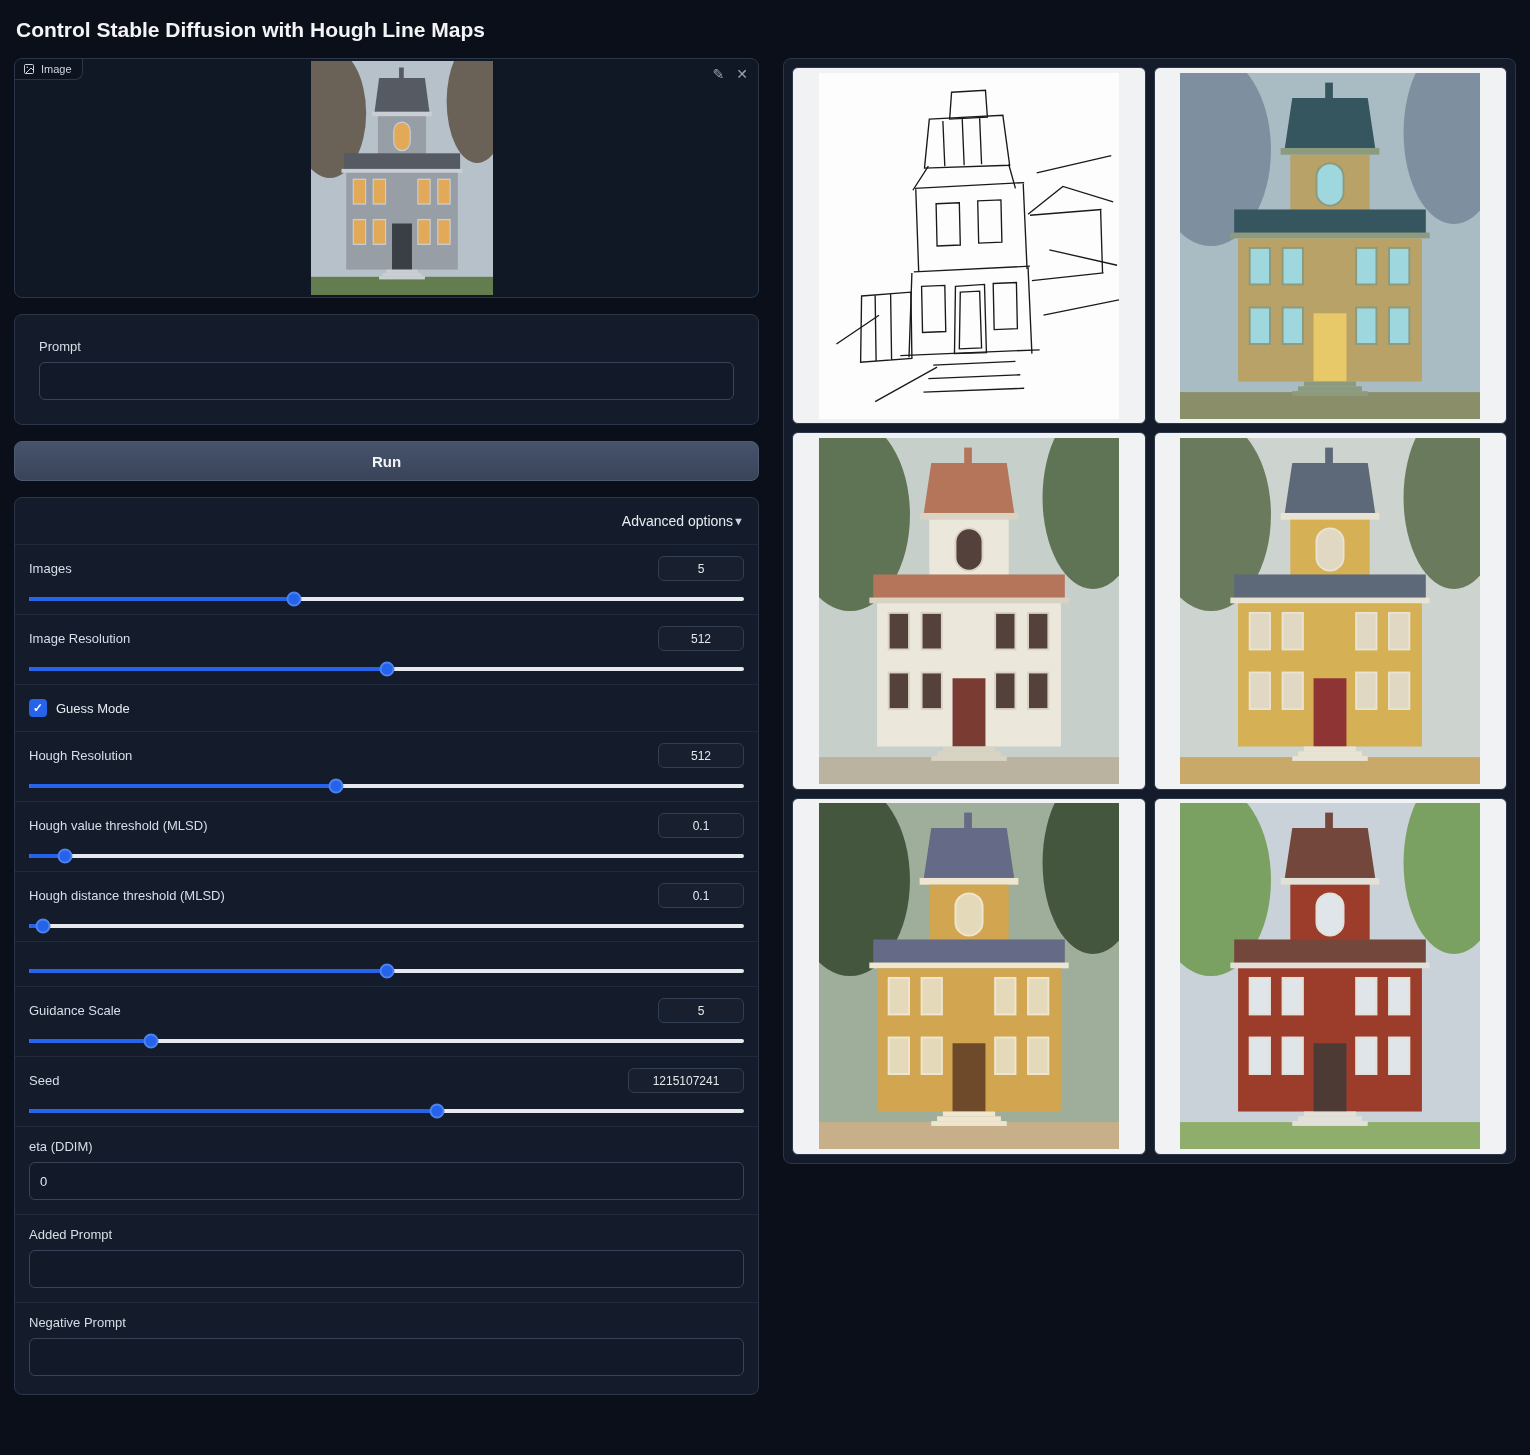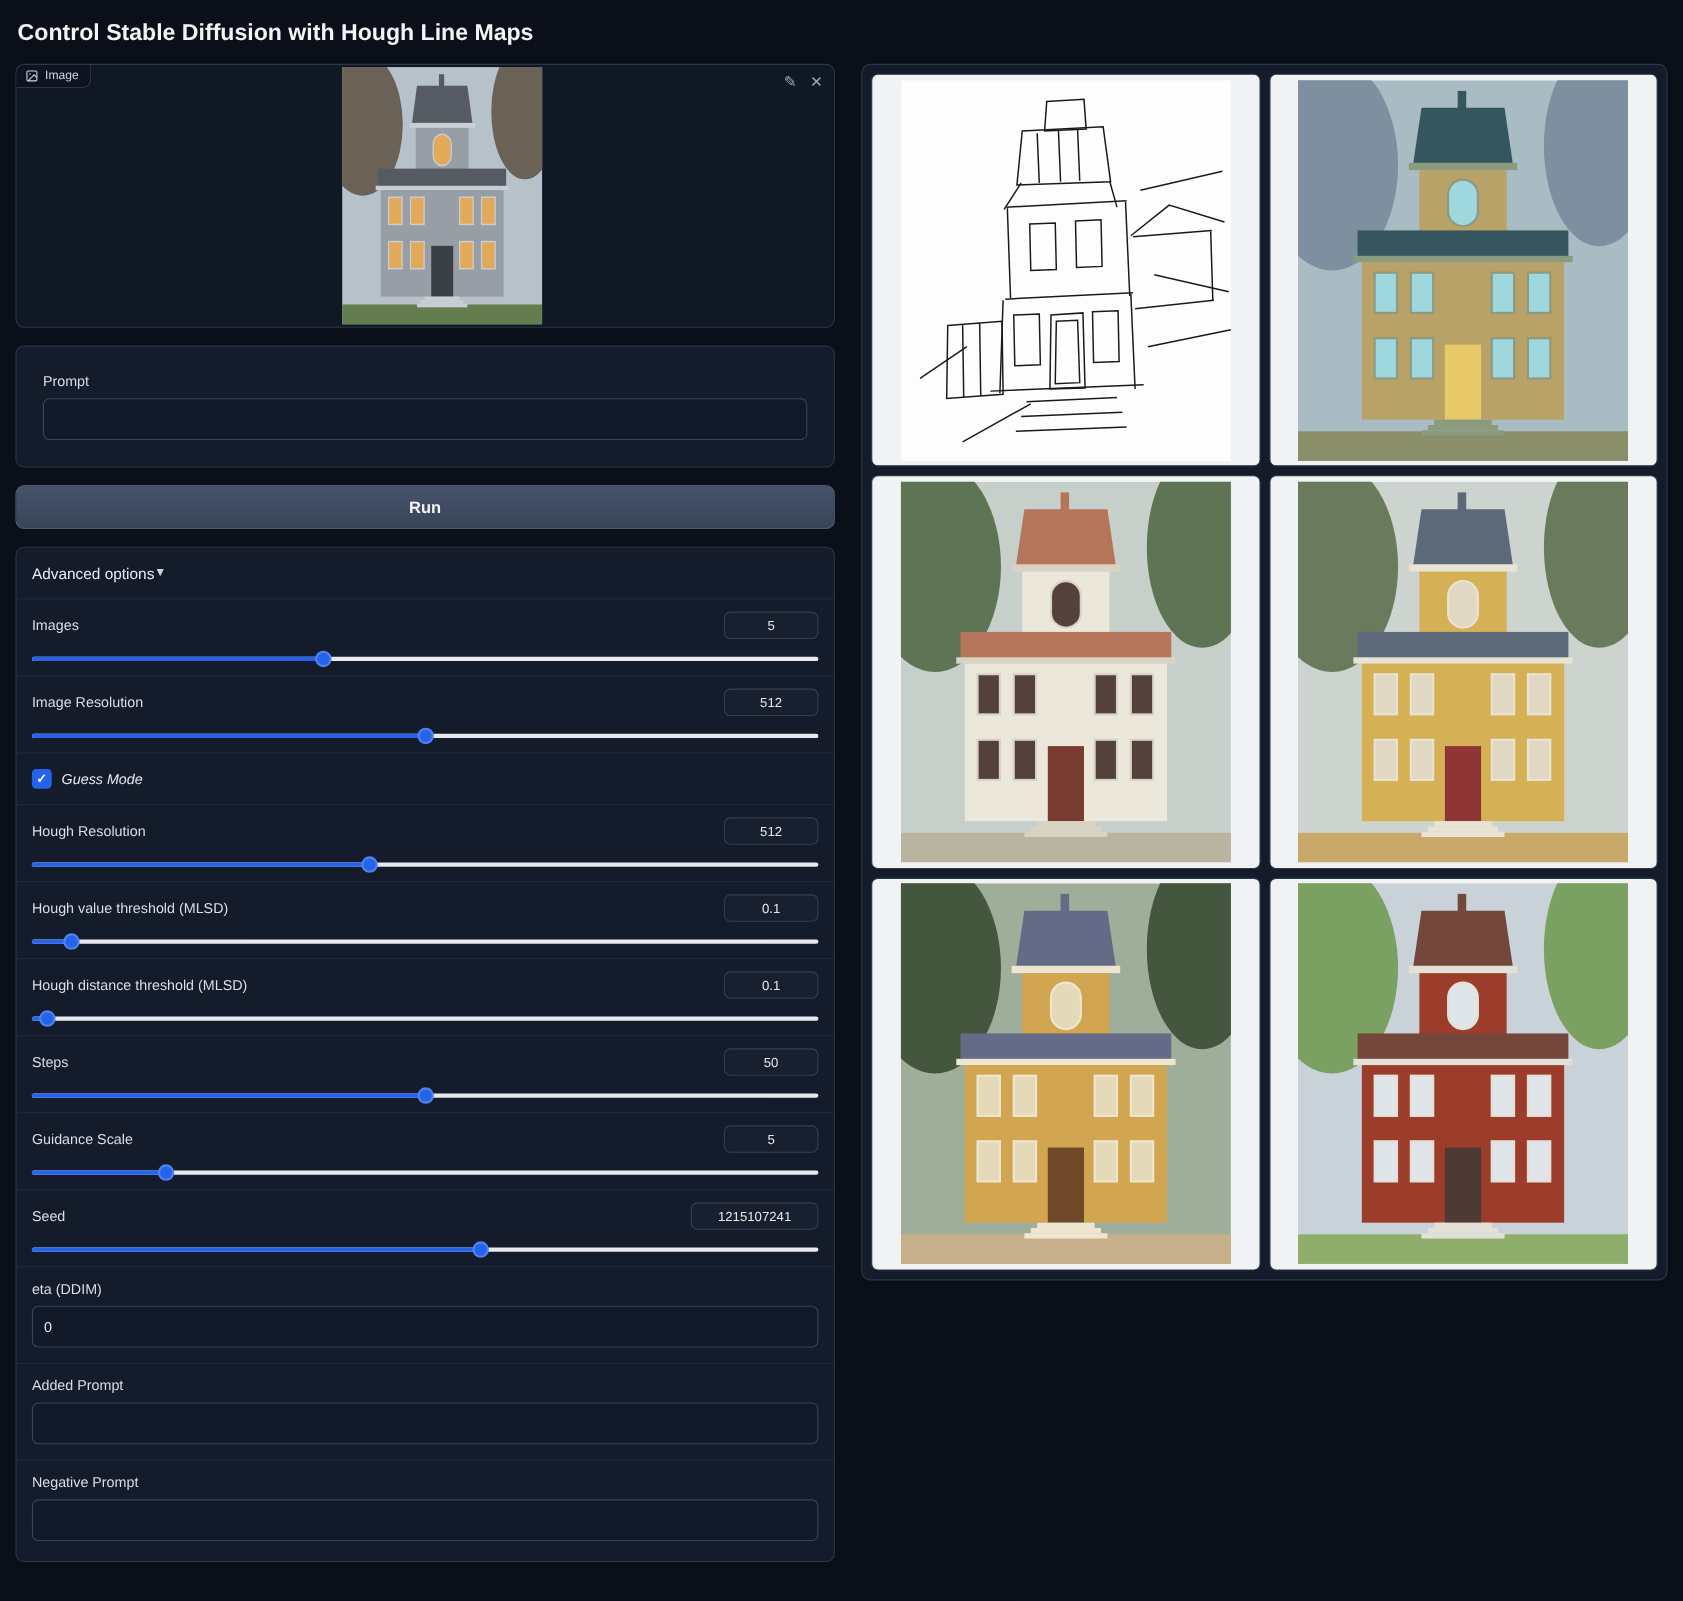--- a/index.html
+++ b/index.html
@@ -50,21 +50,21 @@
   
   .run-button {
     width:100%; height:40px; border-radius:8px; border:1px solid #4e5a70;
     background:linear-gradient(180deg,#46536b,#394459);
     color:#f3f4f6; font-size:15px; font-weight:600; cursor:pointer;
     font-family:"Liberation Sans", sans-serif;
   }
 
   
   .advanced-panel { padding:0 0 4px 0; }
-  .acc-header { display:flex; align-items:center; justify-content:flex-start; padding:15px 14px; cursor:pointer; }
+  .acc-header { display:flex; align-items:center; justify-content:flex-end; padding:15px 14px; cursor:pointer; }
   .acc-title { font-size:14px; color:#e8ecf2; }
   .acc-arrow { font-size:11px; color:#cbd5e1; }
 
   .slider-row { padding:11px 14px 13px 14px; border-top:1px solid #1f2a3c; }
   .srow-head { display:flex; align-items:center; justify-content:space-between; }
   .slabel { font-size:13px; color:#d8dee8; }
   .sval {
     width:86px; height:25px; text-align:center;
     background:#18202f; border:1px solid #323e52; border-radius:6px;
     color:#e5e7eb; font-size:12px; font-family:"Liberation Sans", sans-serif; outline:none;
@@ -78,21 +78,21 @@
     background:var(--accent,#2563eb); border:2px solid #4d82f0;
     transform:translate(-50%,-50%); cursor:pointer;
   }
 
   .checkbox-row { display:flex; align-items:center; gap:9px; padding:14px; border-top:1px solid #1f2a3c; }
   .checkbox {
     width:18px; height:18px; border-radius:4px; background:var(--accent,#2563eb);
     display:flex; align-items:center; justify-content:center; cursor:pointer;
     color:#fff; font-size:12px; font-weight:700;
   }
-  .checkbox-label { font-size:13px; color:#e8ecf2;font-style:italic; }
+  .checkbox-label { font-size:13px; color:#e8ecf2; }
 
   .text-section { padding:12px 14px 14px 14px; border-top:1px solid #1f2a3c; }
 
   
   .gallery-panel { padding:8px; height:1106px; }
   .gallery-grid { display:grid; grid-template-columns:1fr 1fr; gap:8px; height:100%; }
   .gcell {
     background:#f1f2f4; border:1px solid #2b3648; border-radius:6px;
     display:flex; align-items:center; justify-content:center; overflow:hidden; cursor:pointer;
   }
@@ -218,24 +218,20 @@
               <div class="srow-head">
                 <span class="slabel">Hough distance threshold (MLSD)</span>
                 <input class="sval" value="0.1" style="">
               </div>
               <div class="track" style="--pct:2%">
                 <div class="fill"></div>
                 <div class="thumb"></div>
               </div>
             </div>
             <div class="slider-row">
-              <div class="srow-head">
-                <span class="slabel">Steps</span>
-                <input class="sval" value="50" style="">
-              </div>
               <div class="track" style="--pct:50%">
                 <div class="fill"></div>
                 <div class="thumb"></div>
               </div>
             </div>
             <div class="slider-row">
               <div class="srow-head">
                 <span class="slabel">Guidance Scale</span>
                 <input class="sval" value="5" style="">
               </div>

